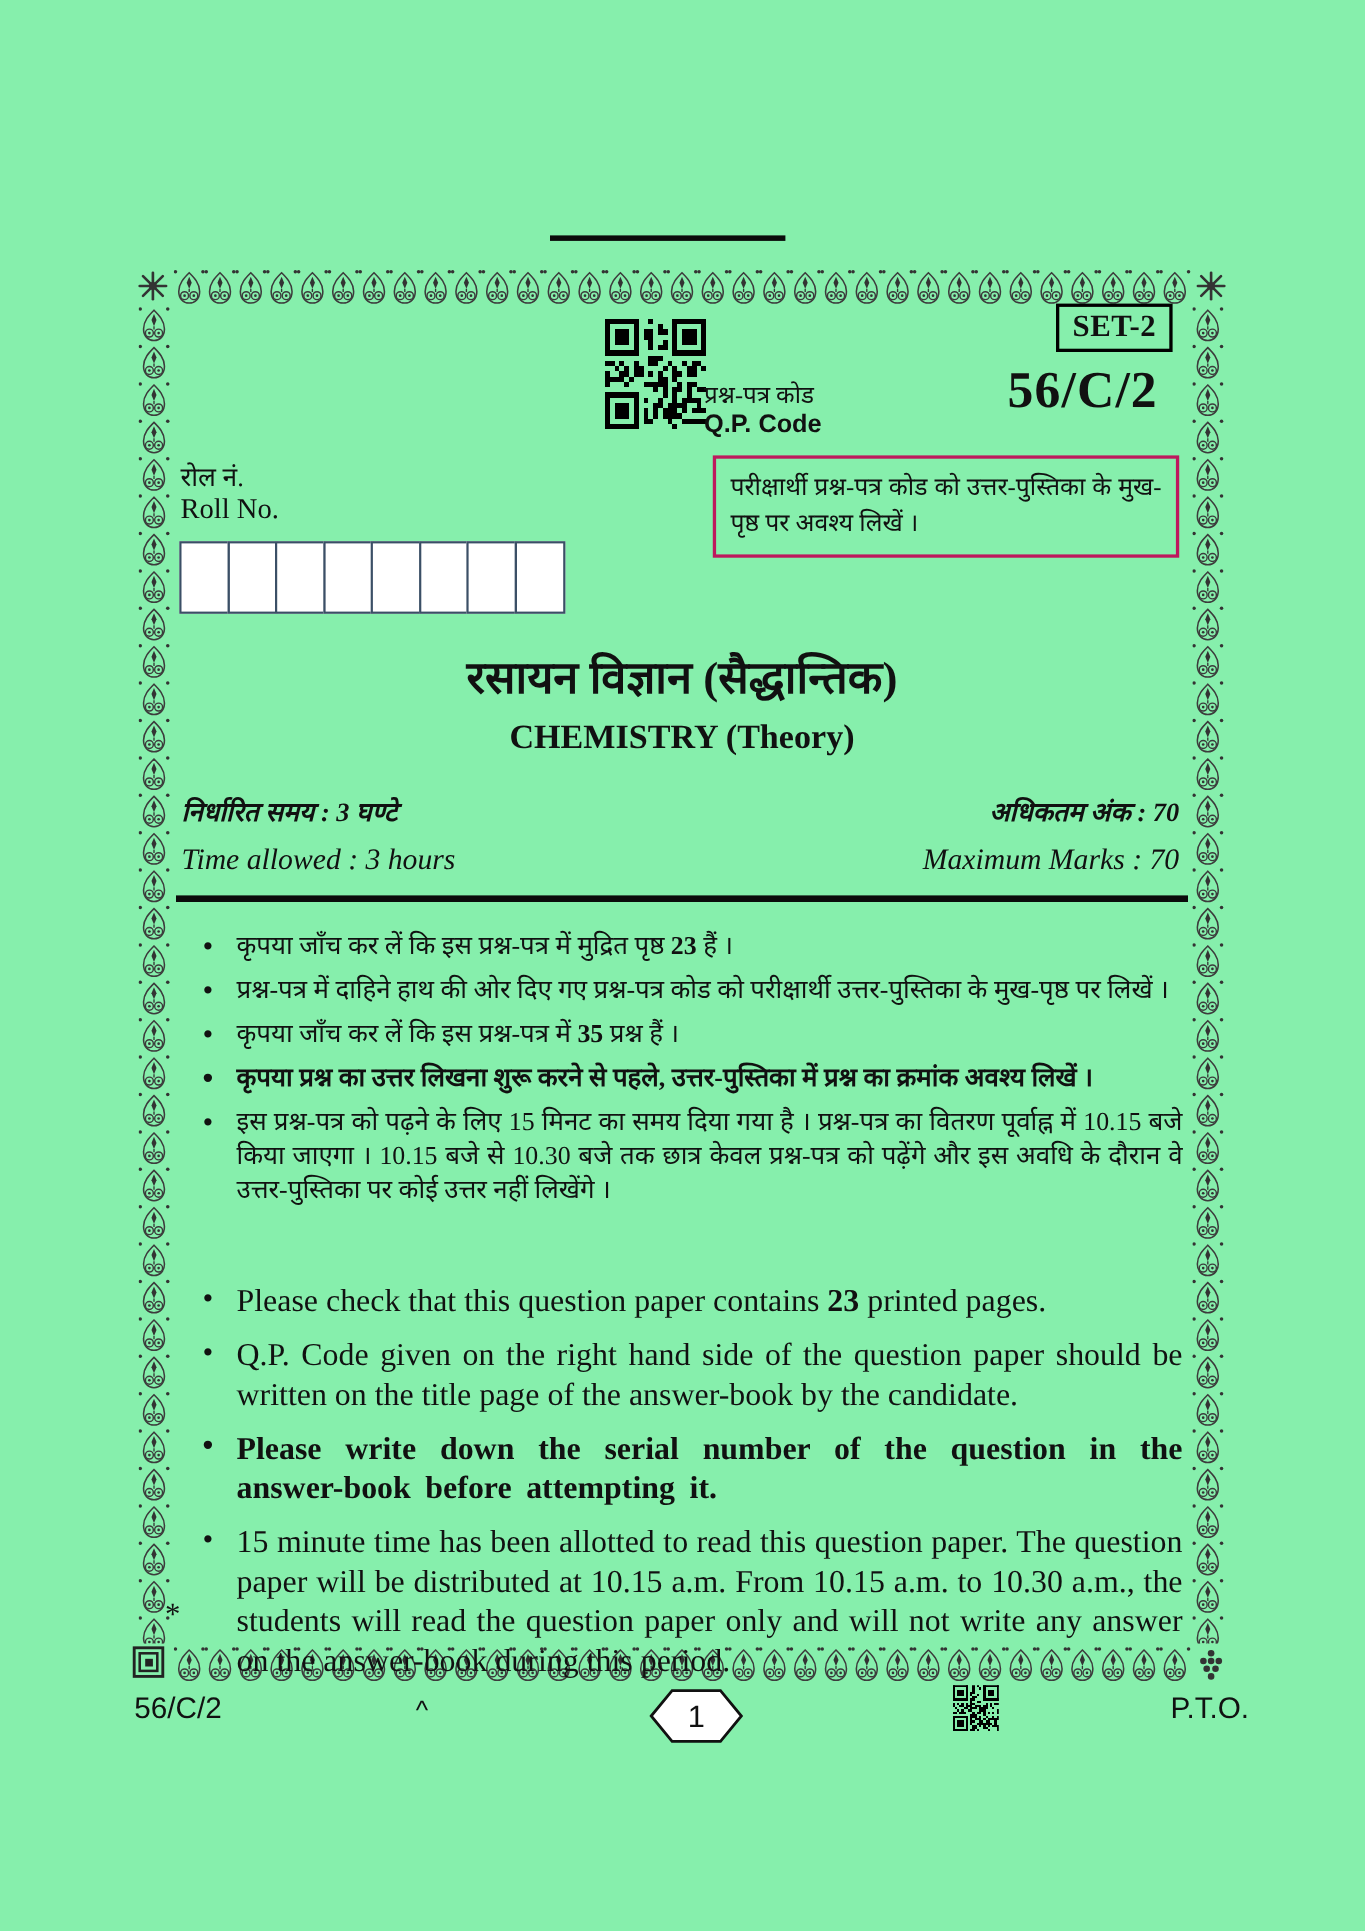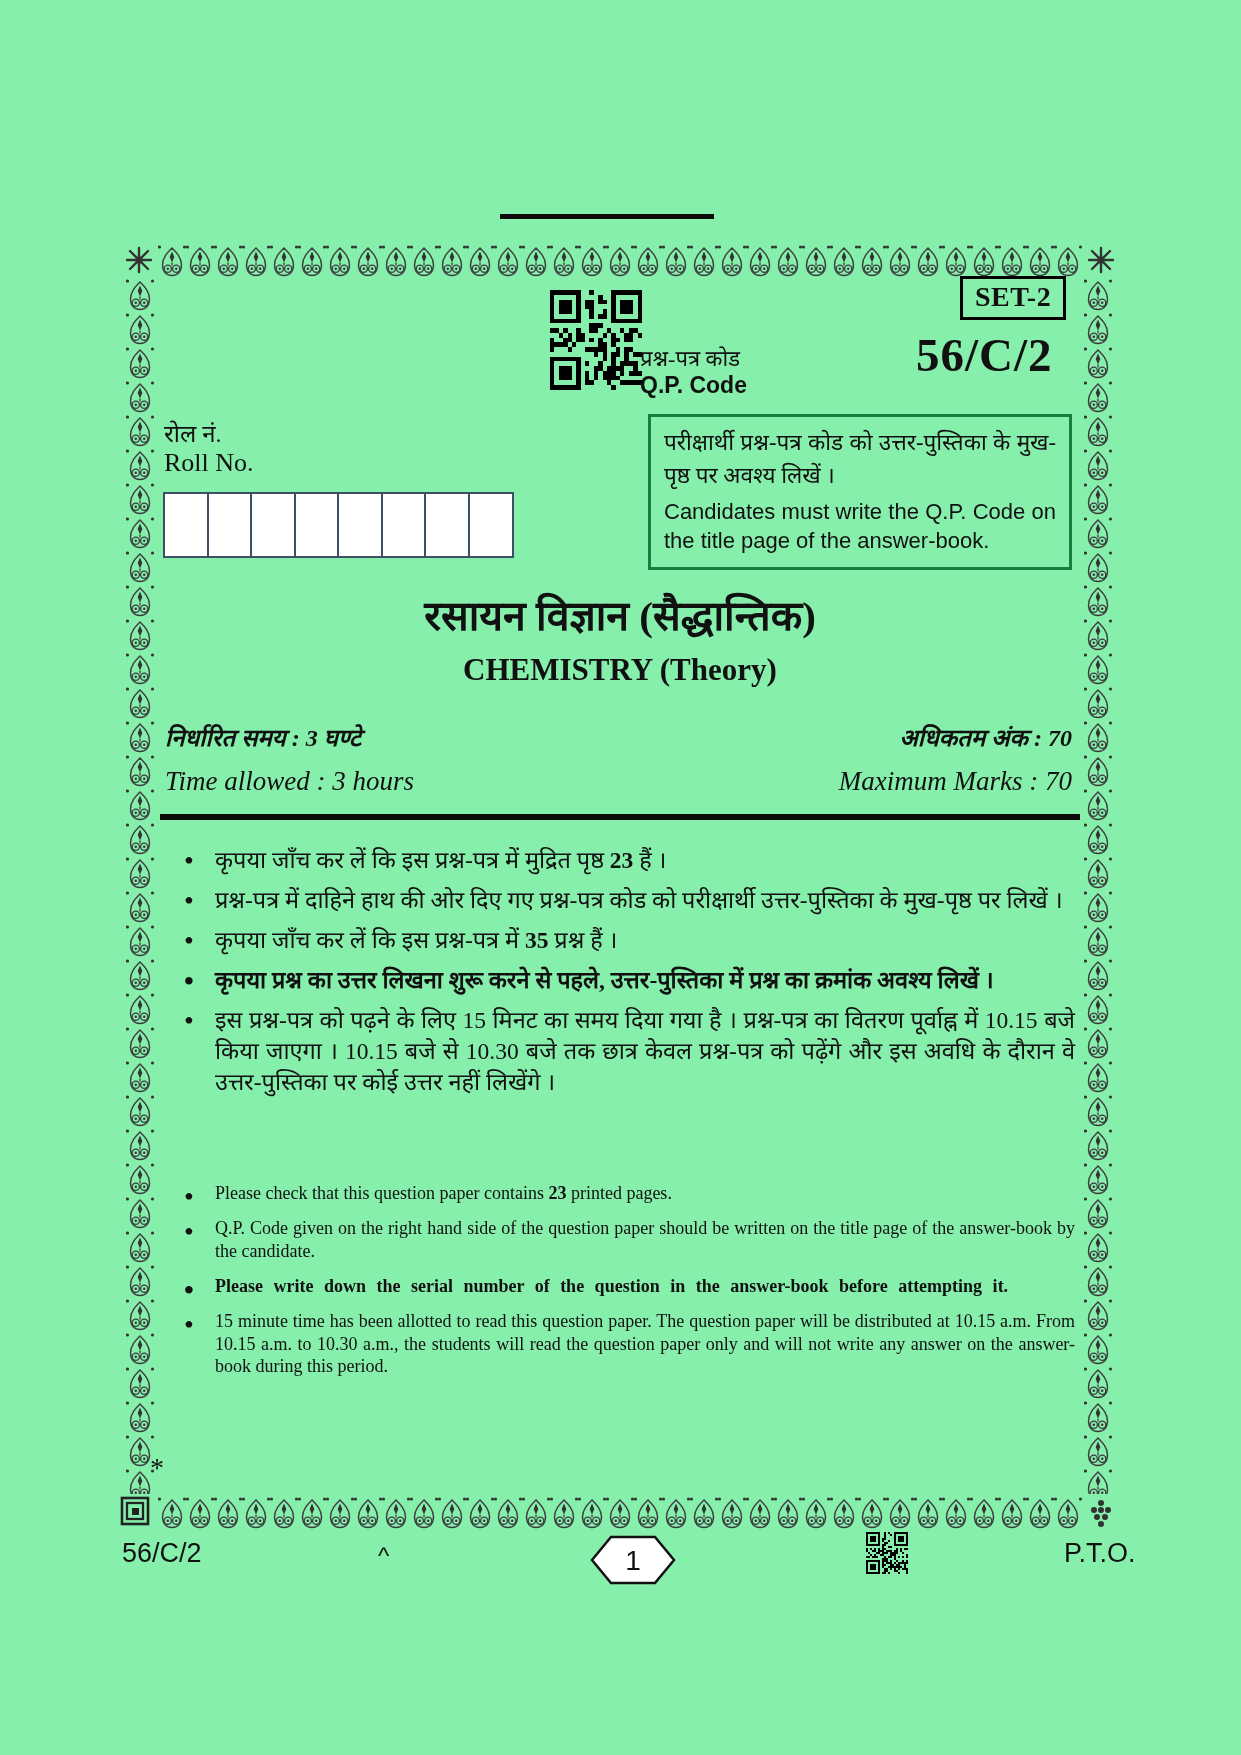--- a/index.html
+++ b/index.html
@@ -35,21 +35,21 @@
 
   
   #roll-hi{left:164px;top:416px;font-size:24px;}
   #roll-en{left:164px;top:448px;font-size:26px;}
   #roll-grid{left:163px;top:492px;display:flex;}
   .roll-cell{width:46px;height:66px;border:2.5px solid #3b4f66;margin-left:-2.5px;
              box-sizing:border-box;background:#fff;}
   .roll-cell:first-child{margin-left:0;}
 
   
-  #note-box{left:648px;top:414px;width:424px;box-sizing:border-box;border:3px solid #15803d;
+  #note-box{left:648px;top:414px;width:424px;box-sizing:border-box;border:3px solid #be185d;
             padding:10px 13px 12px;}
   #note-hi{font-size:22.5px;line-height:1.45;text-align:justify;}
   #note-en{font-family:"Liberation Sans",sans-serif;font-size:22px;line-height:1.3;
            text-align:justify;margin-top:6px;}
 
   
   #title-hi{left:160px;top:586px;width:920px;text-align:center;font-weight:bold;font-size:41px;}
   #title-en{left:160px;top:652px;width:920px;text-align:center;font-weight:bold;font-size:31px;}
 
   
@@ -58,21 +58,21 @@
   #meta-en-l{left:165px;top:766px;font-size:27px;font-style:italic;}
   #meta-en-r{right:169px;top:766px;font-size:27px;font-style:italic;}
   #separator{left:160px;top:814px;width:920px;height:6px;background:#0b0b0b;}
 
   
   .blist{left:215px;width:860px;list-style:none;margin:0;padding:0;}
   .blist li{position:relative;text-align:justify;}
   .blist li::before{content:"\2022";position:absolute;left:-31px;top:-2px;font-size:28px;}
   #list-hi{top:845px;font-size:23.5px;line-height:1.32;}
   #list-hi li{margin-bottom:9px;}
-  #list-en{top:1166px;font-size:18px;line-height:1.24;margin-top:16px;}
+  #list-en{top:1166px;font-size:29px;line-height:1.24;}
   #list-en li{margin-bottom:13px;}
   .bold-item{font-weight:bold;}
   #list-en .bold-item{word-spacing:6px;}
 
   #footnote-star{left:150px;top:1452px;font-size:28px;}
 
   
   #footer-code{left:122px;top:1538px;font-family:"Liberation Sans",sans-serif;font-size:27px;}
   #footer-caret{left:378px;top:1542px;font-family:"Liberation Sans",sans-serif;font-size:24px;}
   #footer-hex{left:578px;top:1532px;}
@@ -431,21 +431,20 @@
     <div class="roll-cell"></div>
     <div class="roll-cell"></div>
     <div class="roll-cell"></div>
     <div class="roll-cell"></div>
     <div class="roll-cell"></div>
     <div class="roll-cell"></div>
   </div>
 
   <div id="note-box" class="abs">
     <div id="note-hi">परीक्षार्थी प्रश्न-पत्र कोड को उत्तर-पुस्तिका के मुख-पृष्ठ पर अवश्य लिखें ।</div>
-    <div id="note-en">Candidates must write the Q.P. Code on the title page of the answer-book.</div>
   </div>
 
   <div id="title-hi" class="abs">रसायन विज्ञान (सैद्धान्तिक)</div>
   <div id="title-en" class="abs">CHEMISTRY (Theory)</div>
 
   <div id="meta-hi-l" class="abs">निर्धारित समय : 3 घण्टे</div>
   <div id="meta-hi-r" class="abs">अधिकतम अंक : 70</div>
   <div id="meta-en-l" class="abs">Time allowed : 3 hours</div>
   <div id="meta-en-r" class="abs">Maximum Marks : 70</div>
   <div id="separator" class="abs"></div>

